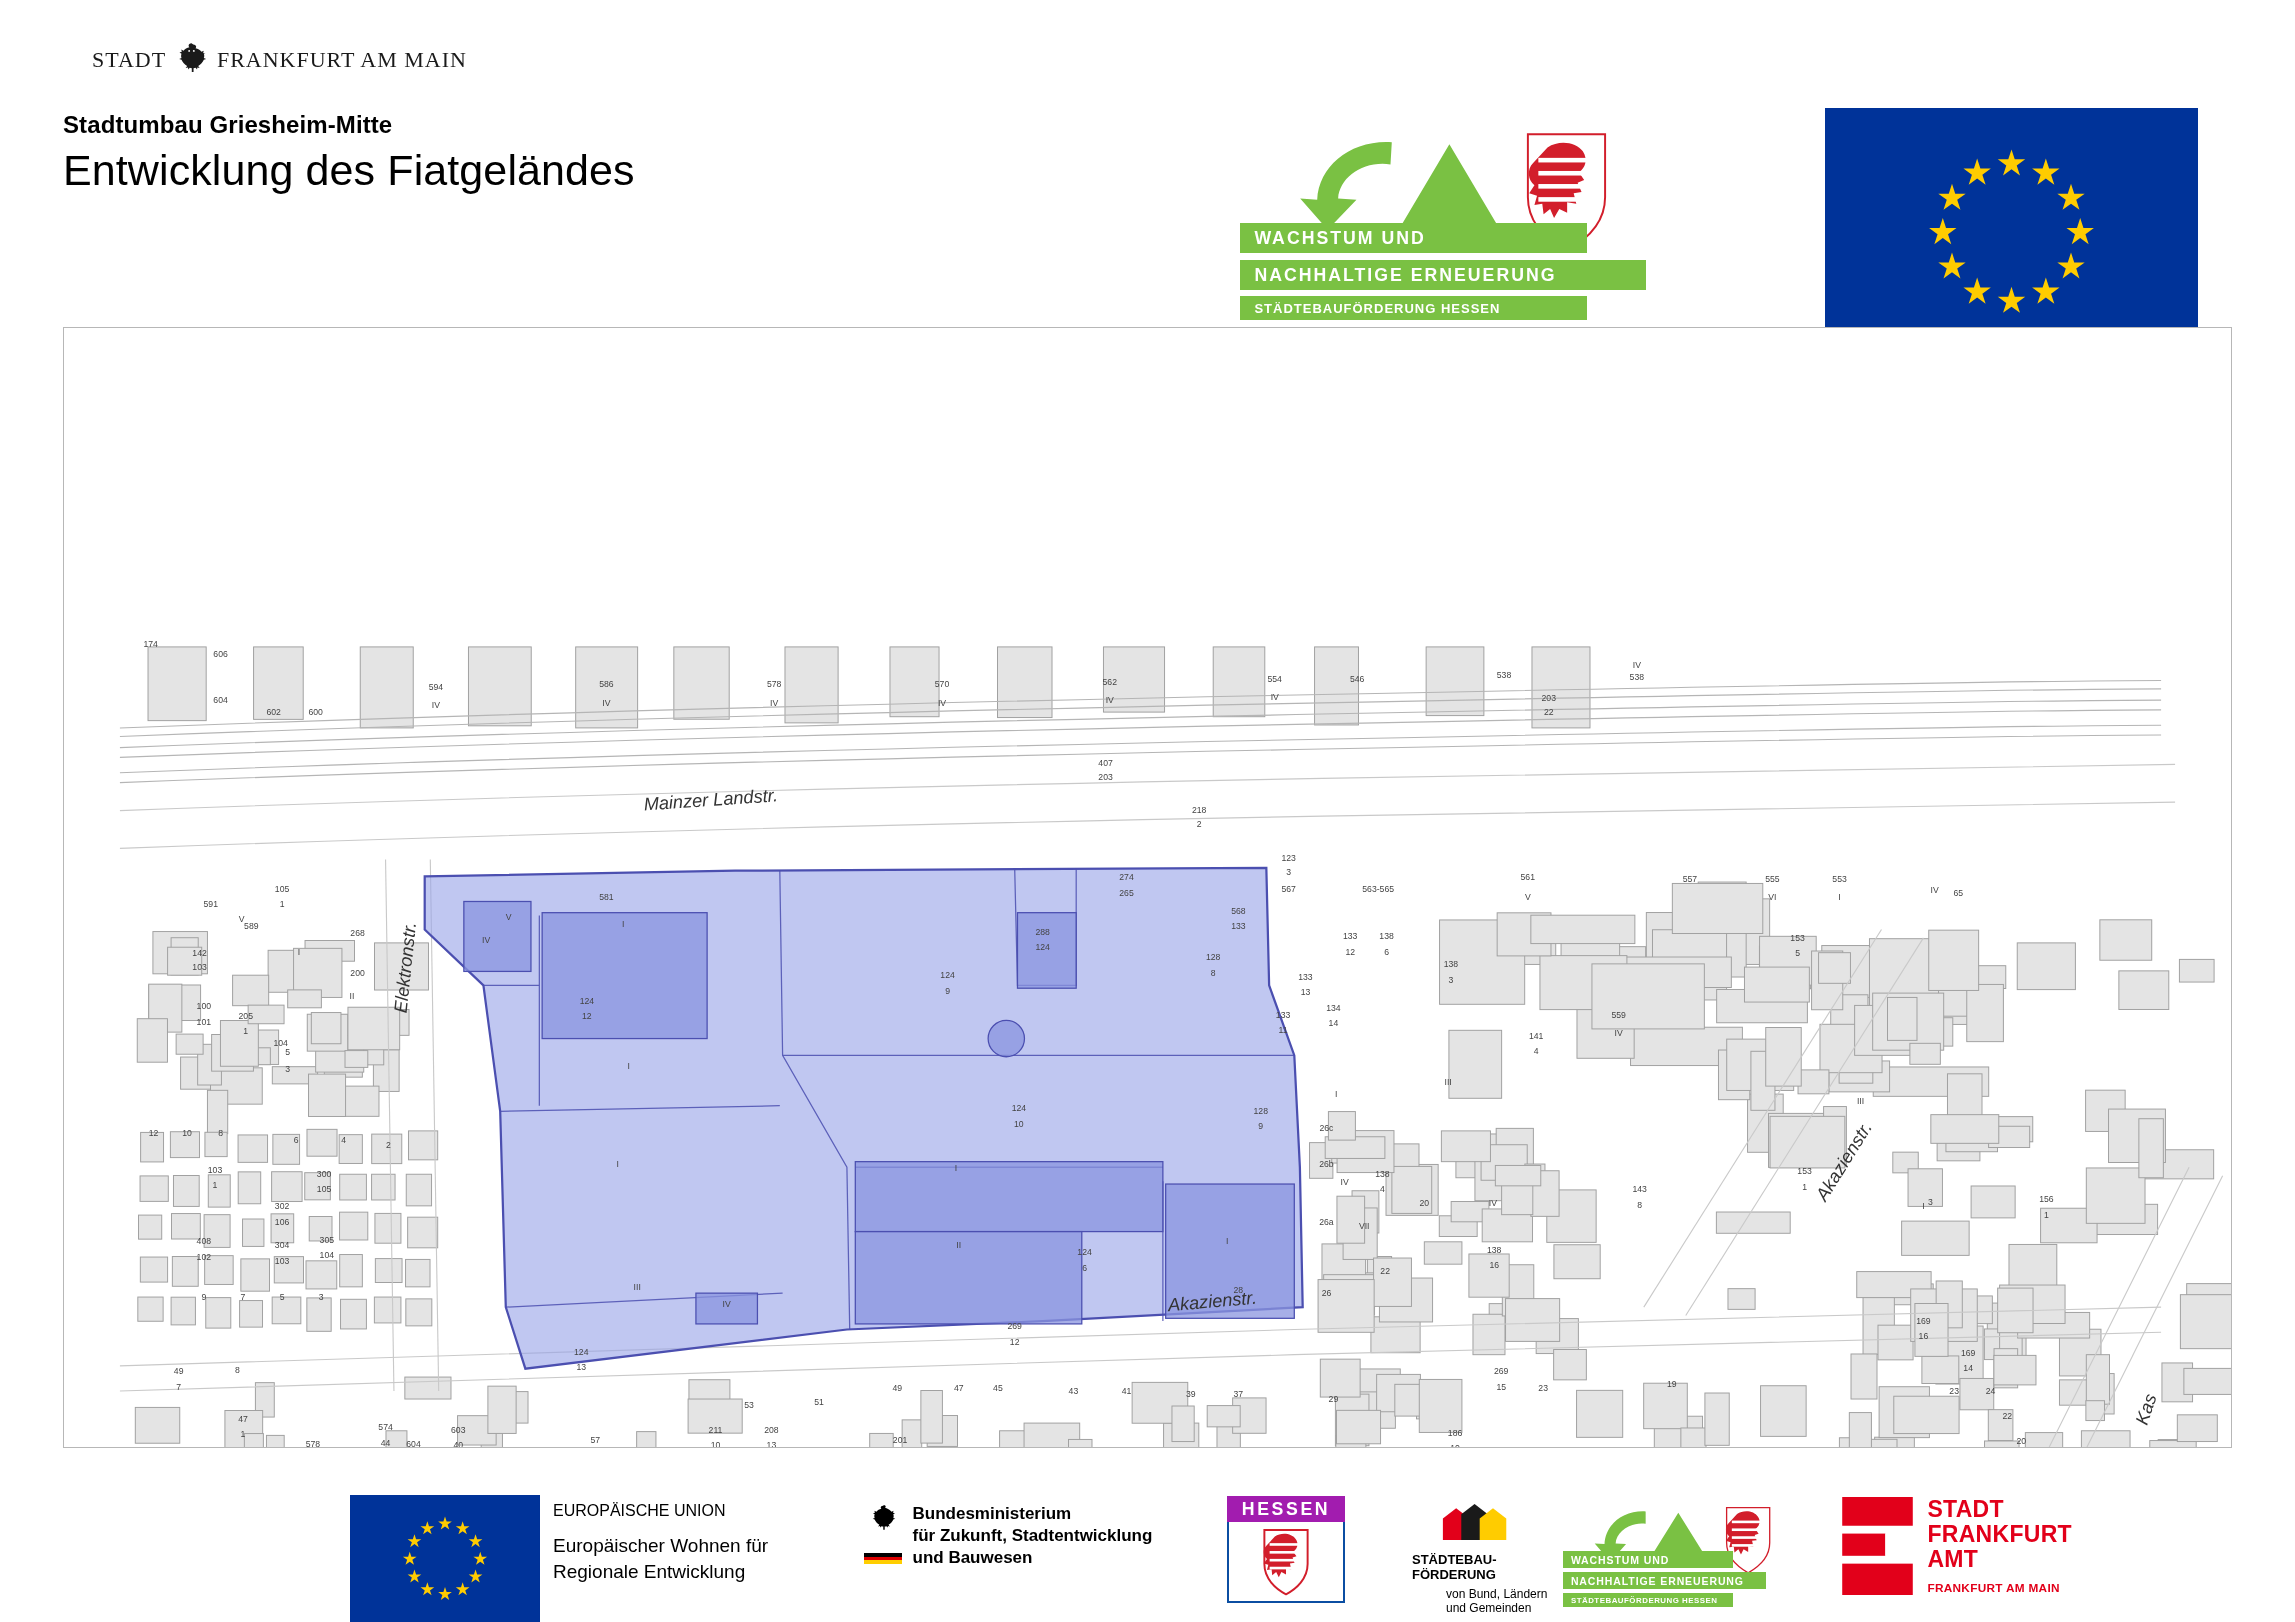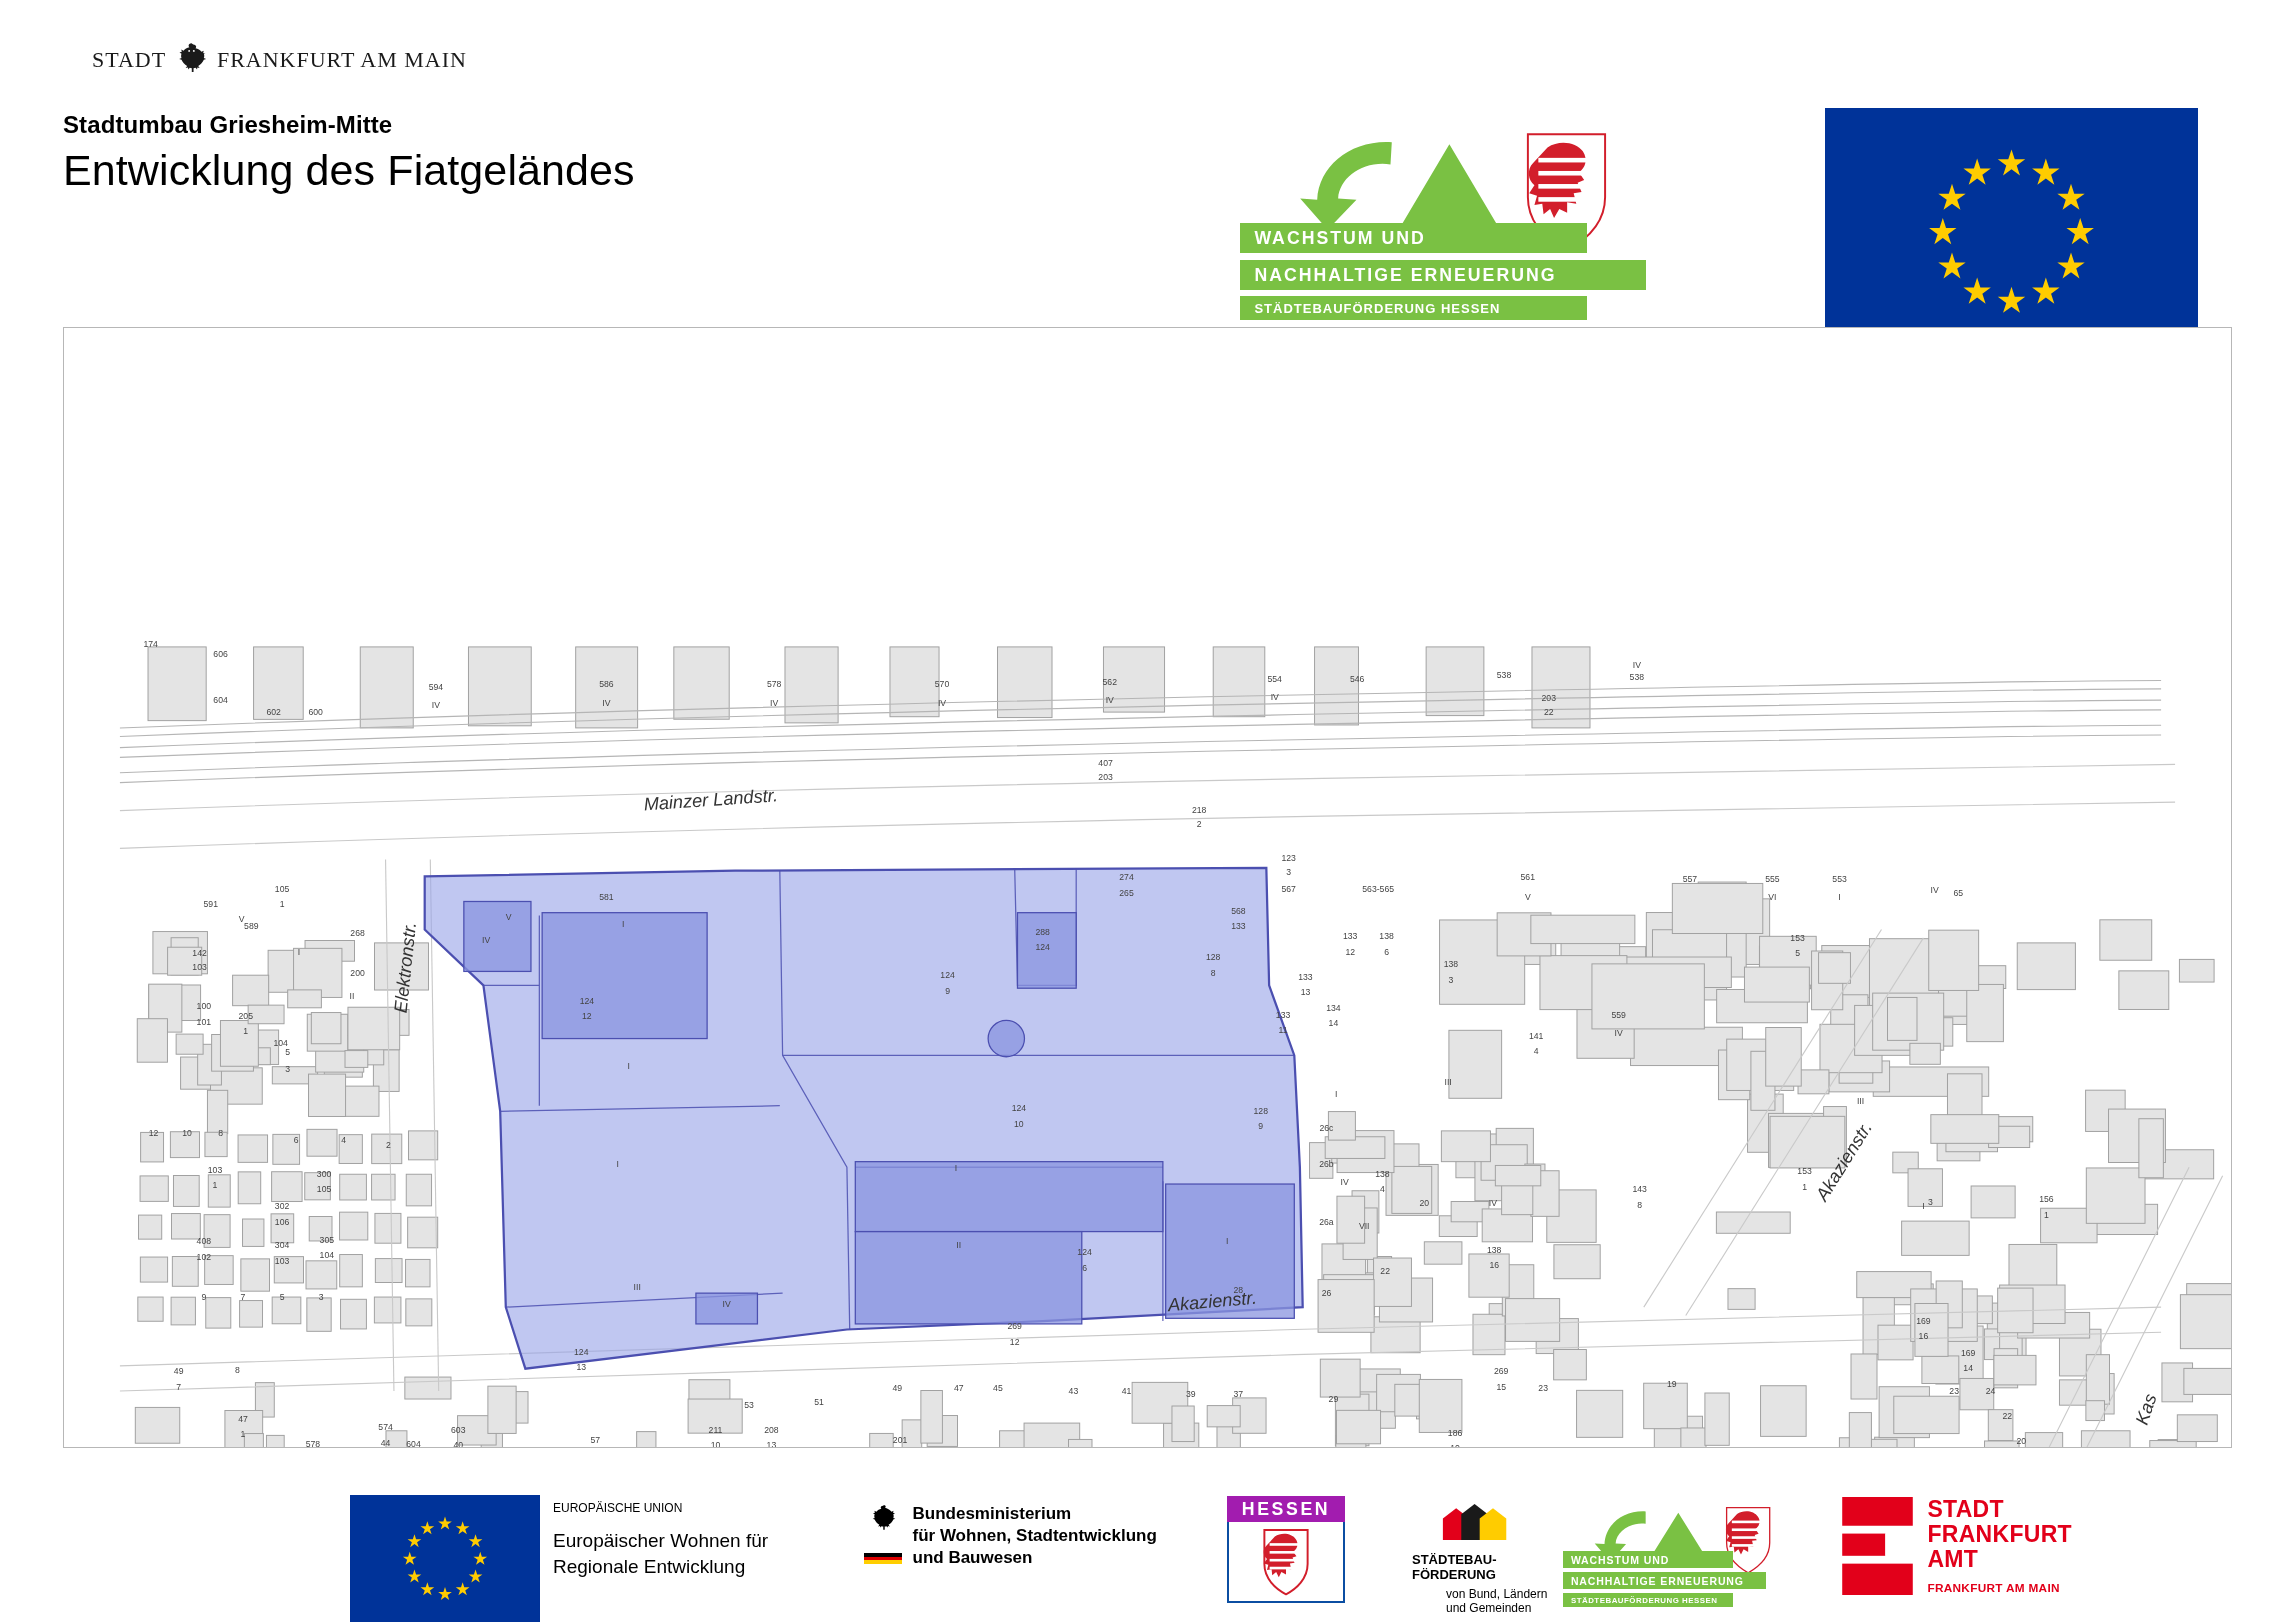--- a/index.html
+++ b/index.html
@@ -128,21 +128,21 @@
     background: #003399;
   }
   .eu-foot-text {
     position: absolute;
     left: 553px;
     top: 25px;
     width: 275px;
     font-size: 19px;
     line-height: 1.35;
   }
-  .eu-foot-text .t1 { font-size: 12px; margin-bottom: 11.8px; }
+  .eu-foot-text .t1 { font-size: 16px; margin-bottom: 11.8px; }
 
   .bmwsb {
     position: absolute;
     left: 864px;
     top: 27.5px;
     display: flex;
     gap: 10.5px;
     align-items: flex-start;
   }
   .bmwsb-text {
@@ -1130,21 +1130,21 @@
 
   <div class="bmwsb">
     <div>
       <svg class="bundes-eagle" viewBox="0 0 58 64" aria-hidden="true">
         <path d="M29 4 c-2 0-3.5 1.4-3.5 2.8 0 .8.4 1.5 1 2 -3 .6-6 2.2-7.6 4.5 l-3-1.6 .8 3 -3 .8 2.6 1.6 c-.8 1.8-.8 3.8 0 5.6 l-3 1.2 3 1.2 c1.2 3.4 4 6 7.2 8 l-2 2.6 3-.8 .4 2.6 1.9-2.2 c.9.3 1.7.4 2.6.5 l0 4.8 2.2 0 0-4.8 c.9-.1 1.7-.2 2.6-.5 l1.9 2.2 .4-2.6 3 .8 -2-2.6 c3.2-2 6-4.6 7.2-8 l3-1.2 -3-1.2 c.8-1.8 .8-3.8 0-5.6 l2.6-1.6 -3-.8 .8-3 -3 1.6 C38.1 9.4 35.1 7.8 32.1 7.2 c.6-.5 1-1.2 1-2 C33.1 3.8 31.6 2.4 29 4 z" fill="#000"></path>
       </svg>
       <div class="flag-bar" style="background:linear-gradient(to bottom,#000 0 33%,#dd0000 33% 66%,#ffce00 66% 100%);"></div>
     </div>
     <div class="bmwsb-text">
       <div>Bundesministerium</div>
-      <div>für Wohnen, Stadtentwicklung</div>
+      <div>für Zukunft, Stadtentwicklung</div>
       <div>und Bauwesen</div>
     </div>
   </div>
 
   <div class="hessen-logo">
     <div class="hessen-word">HESSEN</div>
     <div class="hessen-shield">
       <svg viewBox="0 0 174 120" style="width:100%;height:100%;" aria-hidden="true">
         <rect width="174" height="120" fill="#ffffff"></rect>
         <g transform="translate(54,12)">

